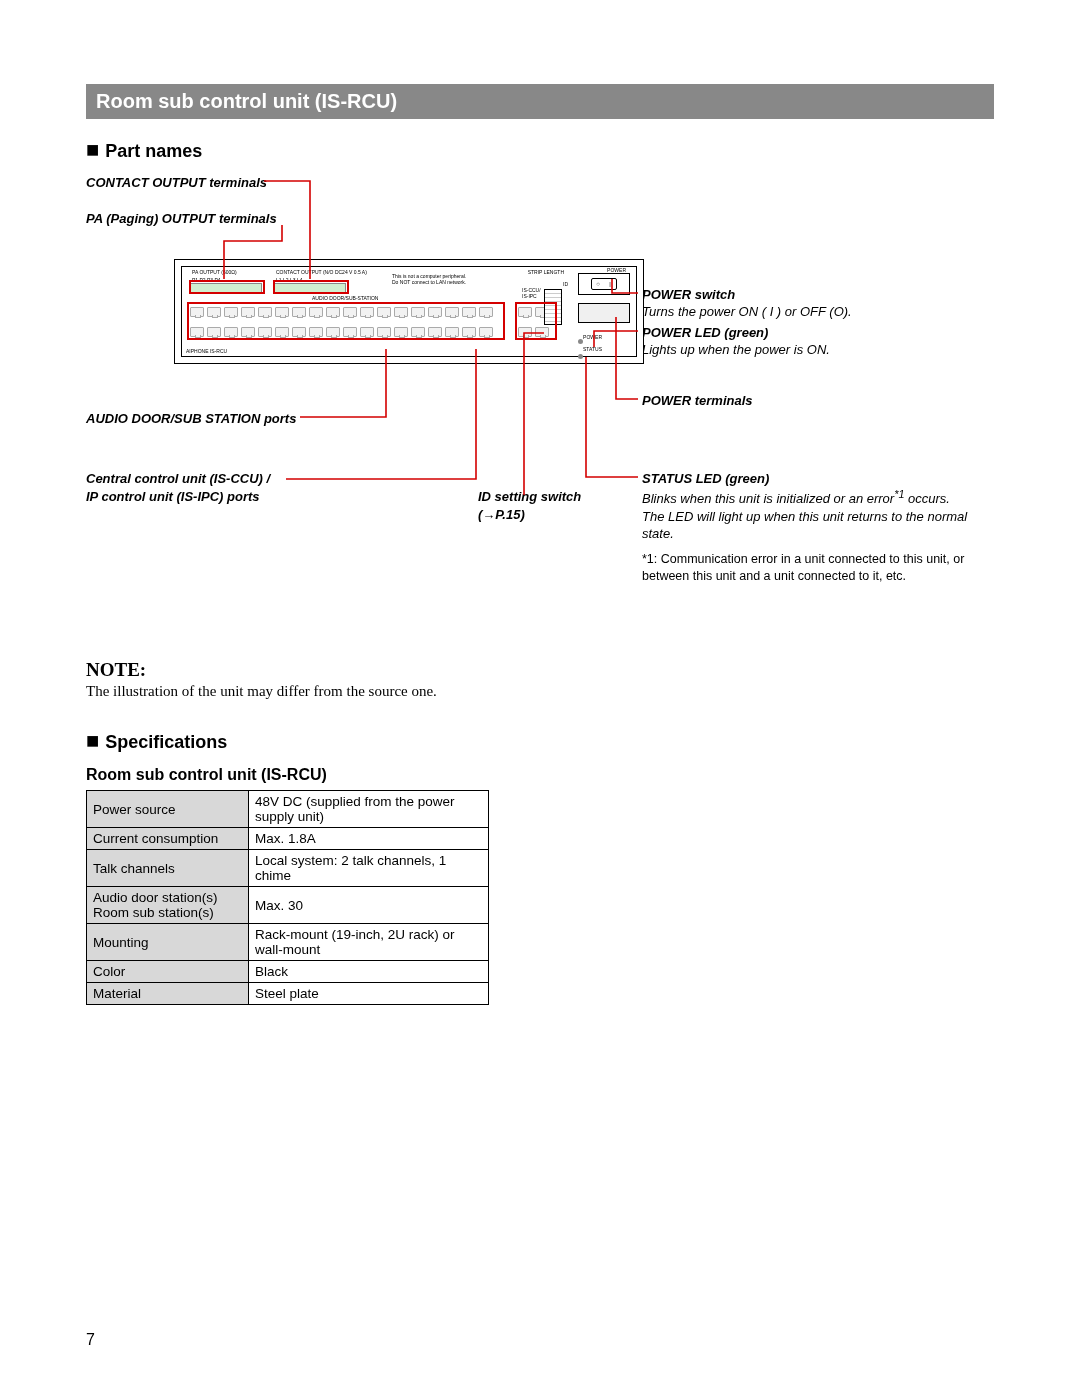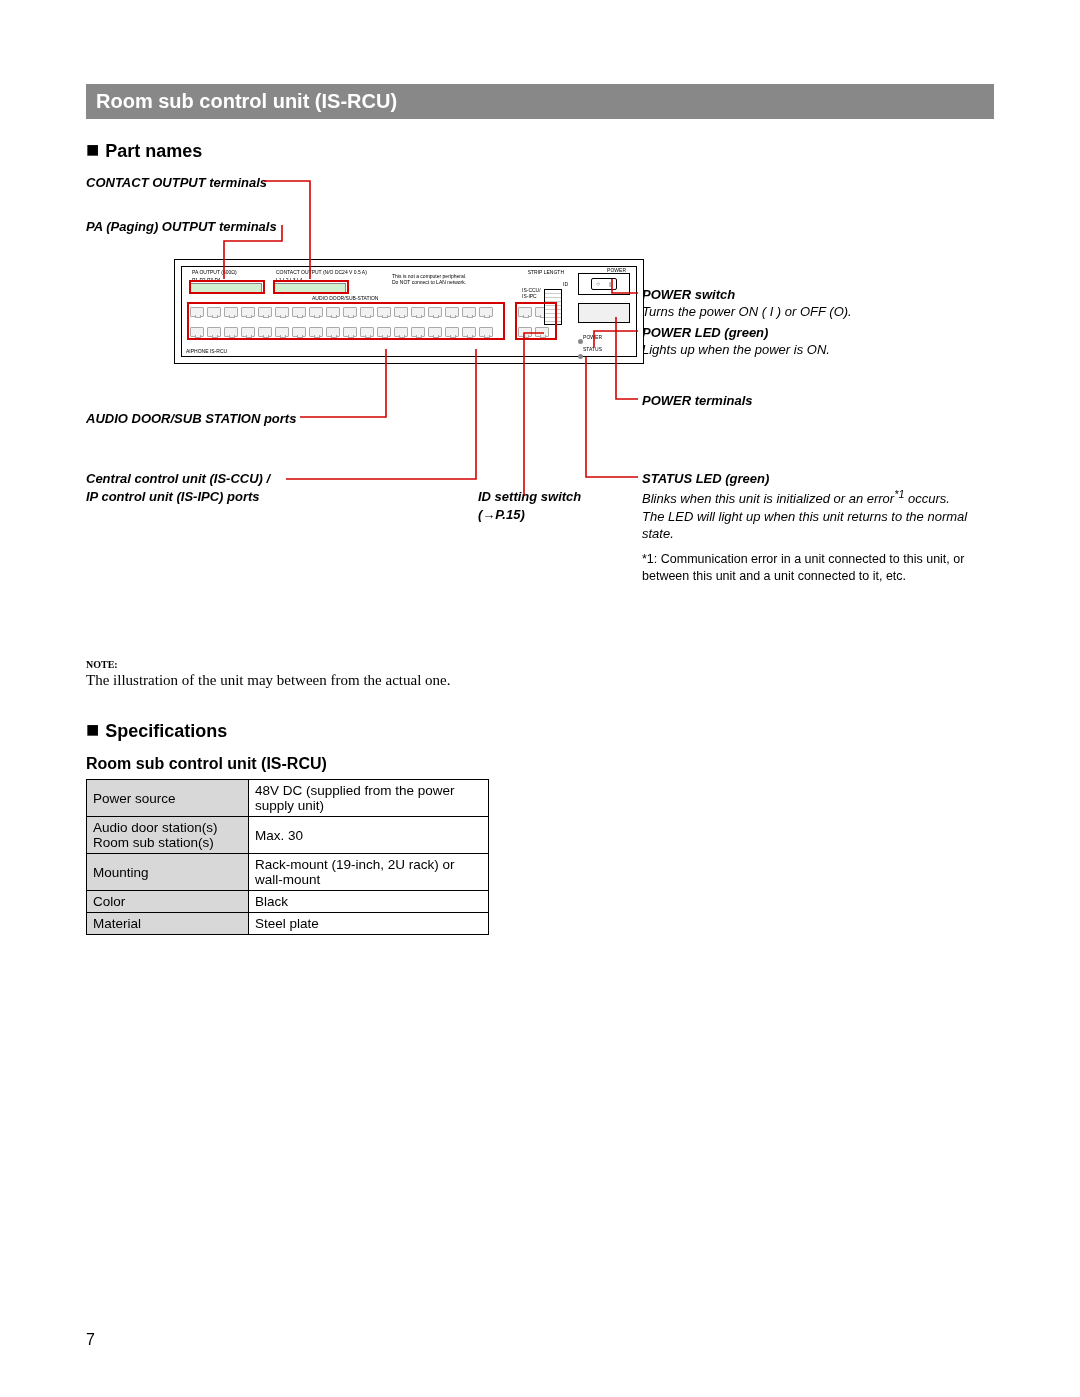--- a/index.html
+++ b/index.html
@@ -27,21 +27,21 @@
   .pwr-sw div { flex:1; text-align:center; font-size:6px; line-height:10px; }
   .term { position:absolute; right:6px; top:36px; width:52px; height:20px; border:1px solid #000; background:#f0f0f0; }
   .led-area { position:absolute; right:6px; bottom:4px; width:52px; height:20px; }
   .led { width:5px; height:5px; border-radius:50%; background:#888; display:inline-block; margin-right:4px; }
   .redbox { position:absolute; border:2px solid #d40000; }
 
   
   svg.lines { position:absolute; left:0; top:0; width:100%; height:100%; pointer-events:none; }
 
   .note-block { margin-top: 24px; }
-  .note-label { font-family: Georgia, 'Times New Roman', serif; font-weight: bold; font-size: 10px; }
+  .note-label { font-family: Georgia, 'Times New Roman', serif; font-weight: bold; font-size: 19px; }
   .note-text { font-family: Georgia, 'Times New Roman', serif; font-size: 15px; margin-top:2px; }
 
   .spec-subtitle { font-weight: bold; font-size: 16px; margin: 8px 0 6px 0; }
   table.spec { border-collapse: collapse; font-size: 13.5px; }
   table.spec td { border: 1px solid #000; padding: 3px 6px; vertical-align: middle; }
   table.spec td.k { background: #d8d8d8; width: 162px; }
   table.spec td.v { width: 240px; }
 
   .page-num { position: absolute; left: 86px; bottom: 48px; font-size: 16px; }
 </style>
@@ -51,21 +51,21 @@
 <div class="page">
   <div class="title-bar">Room sub control unit (IS-RCU)</div>
 
   <div class="section-head">
     <span class="mark">■</span><span>Part names</span>
   </div>
 
   <div class="labels-area">
 
     <div class="lbl" style="left:0; top:0;">CONTACT OUTPUT terminals</div>
-    <div class="lbl" style="left:0; top:44px;">PA (Paging) OUTPUT terminals</div>
+    <div class="lbl" style="left:0; top:36px;">PA (Paging) OUTPUT terminals</div>
     <div class="lbl" style="left:0; top:236px;text-align:right;">AUDIO DOOR/SUB STATION ports</div>
     <div class="lbl" style="left:0; top:296px;">Central control unit (IS-CCU) /</div>
     <div class="lbl" style="left:0; top:314px;">IP control unit (IS-IPC) ports</div>
 
     <div class="lbl" style="left:392px; top:314px;">ID setting switch</div>
     <div class="lbl" style="left:392px; top:332px;">(→P.15)</div>
 
     <div class="lbl" style="left:556px; top:112px;">POWER switch</div>
     <div class="desc" style="left:556px; top:128px; width:330px;">Turns the power ON ( I ) or OFF (O).</div>
     <div class="lbl" style="left:556px; top:150px;">POWER LED (green)</div>
@@ -205,35 +205,43 @@
 
         <polyline points="552,224 530,224 530,142"></polyline>
 
         <polyline points="552,302 500,302 500,182"></polyline>
       </g>
     </svg>
   </div>
 
   <div class="note-block">
     <div class="note-label">NOTE:</div>
-    <div class="note-text">The illustration of the unit may between from the actual one.</div>
+    <div class="note-text">The illustration of the unit may differ from the source one.</div>
   </div>
 
   <div class="section-head" style="margin-top:28px;">
     <span class="mark">■</span><span>Specifications</span>
   </div>
   <div class="spec-subtitle">Room sub control unit (IS-RCU)</div>
 
   <table class="spec">
     <tbody id="spec-body">
         <tr>
           <td class="k">Power source</td>
           <td class="v">48V DC (supplied from the power supply unit)</td>
         </tr>
         <tr>
+          <td class="k">Current consumption</td>
+          <td class="v">Max. 1.8A</td>
+        </tr>
+        <tr>
+          <td class="k">Talk channels</td>
+          <td class="v">Local system: 2 talk channels, 1 chime</td>
+        </tr>
+        <tr>
           <td class="k">Audio door station(s)<br>Room sub station(s)</td>
           <td class="v">Max. 30</td>
         </tr>
         <tr>
           <td class="k">Mounting</td>
           <td class="v">Rack-mount (19-inch, 2U rack) or wall-mount</td>
         </tr>
         <tr>
           <td class="k">Color</td>
           <td class="v">Black</td>

